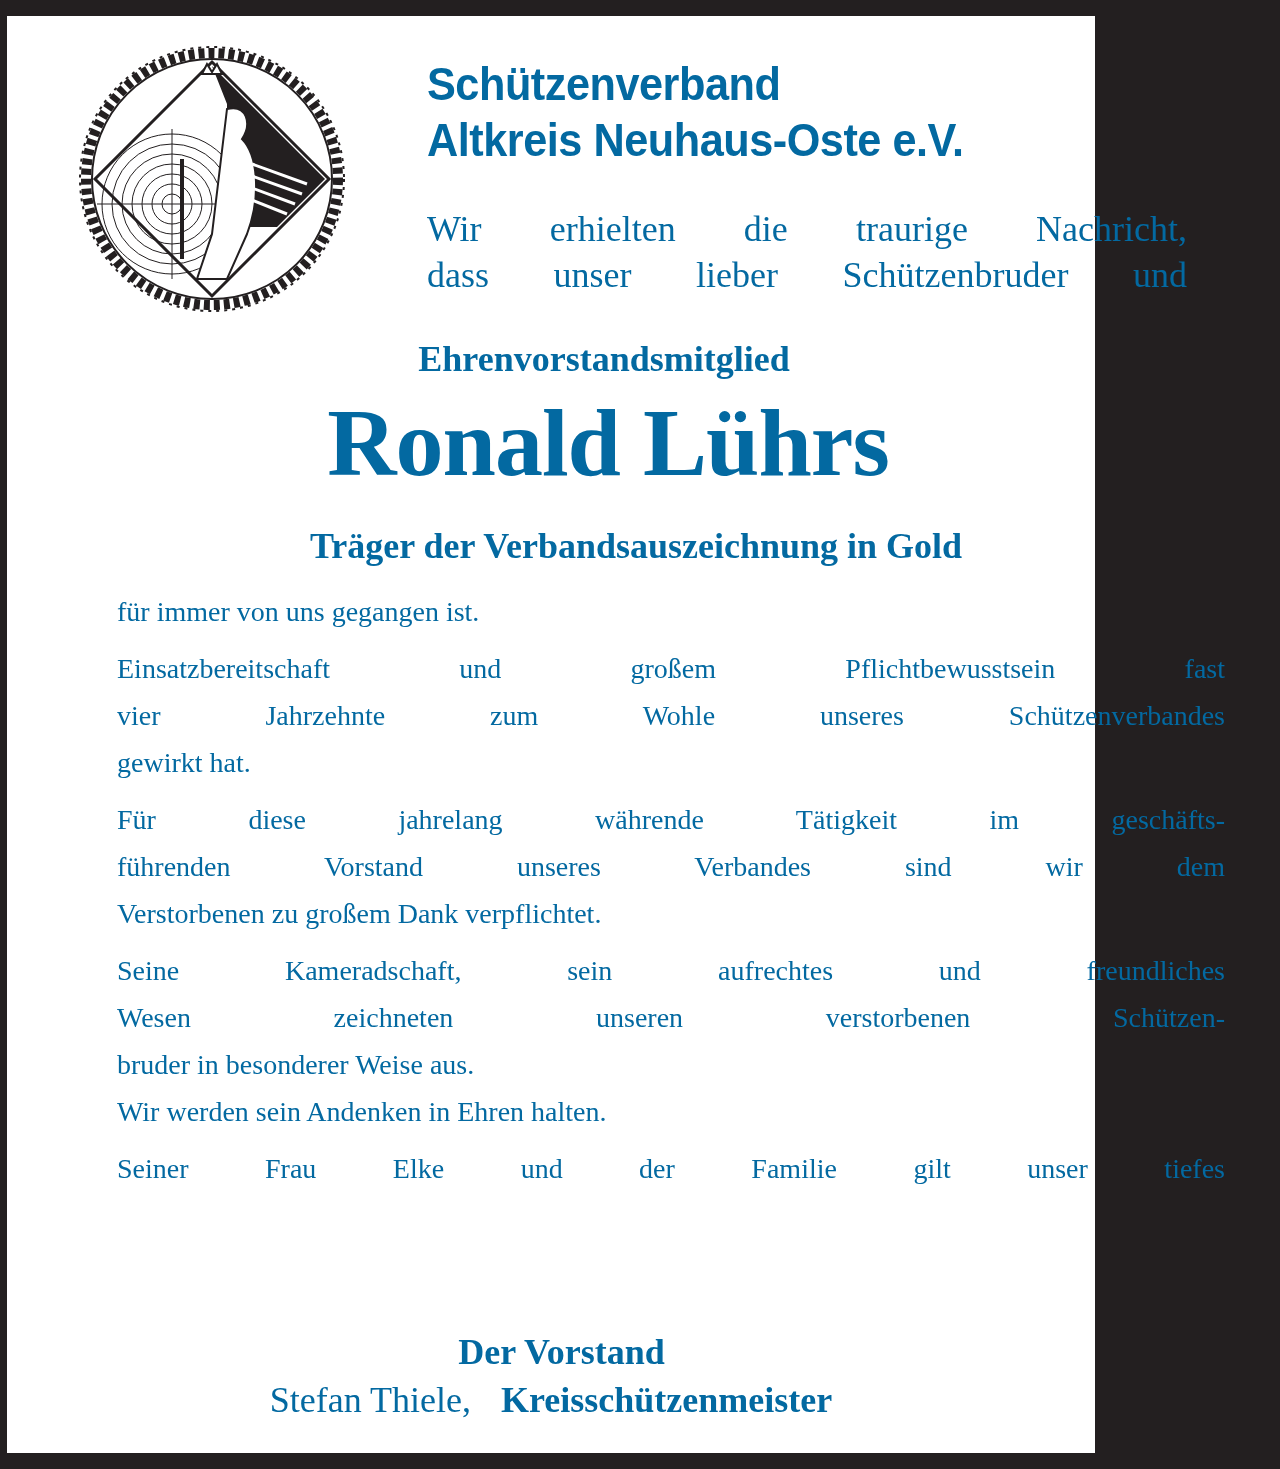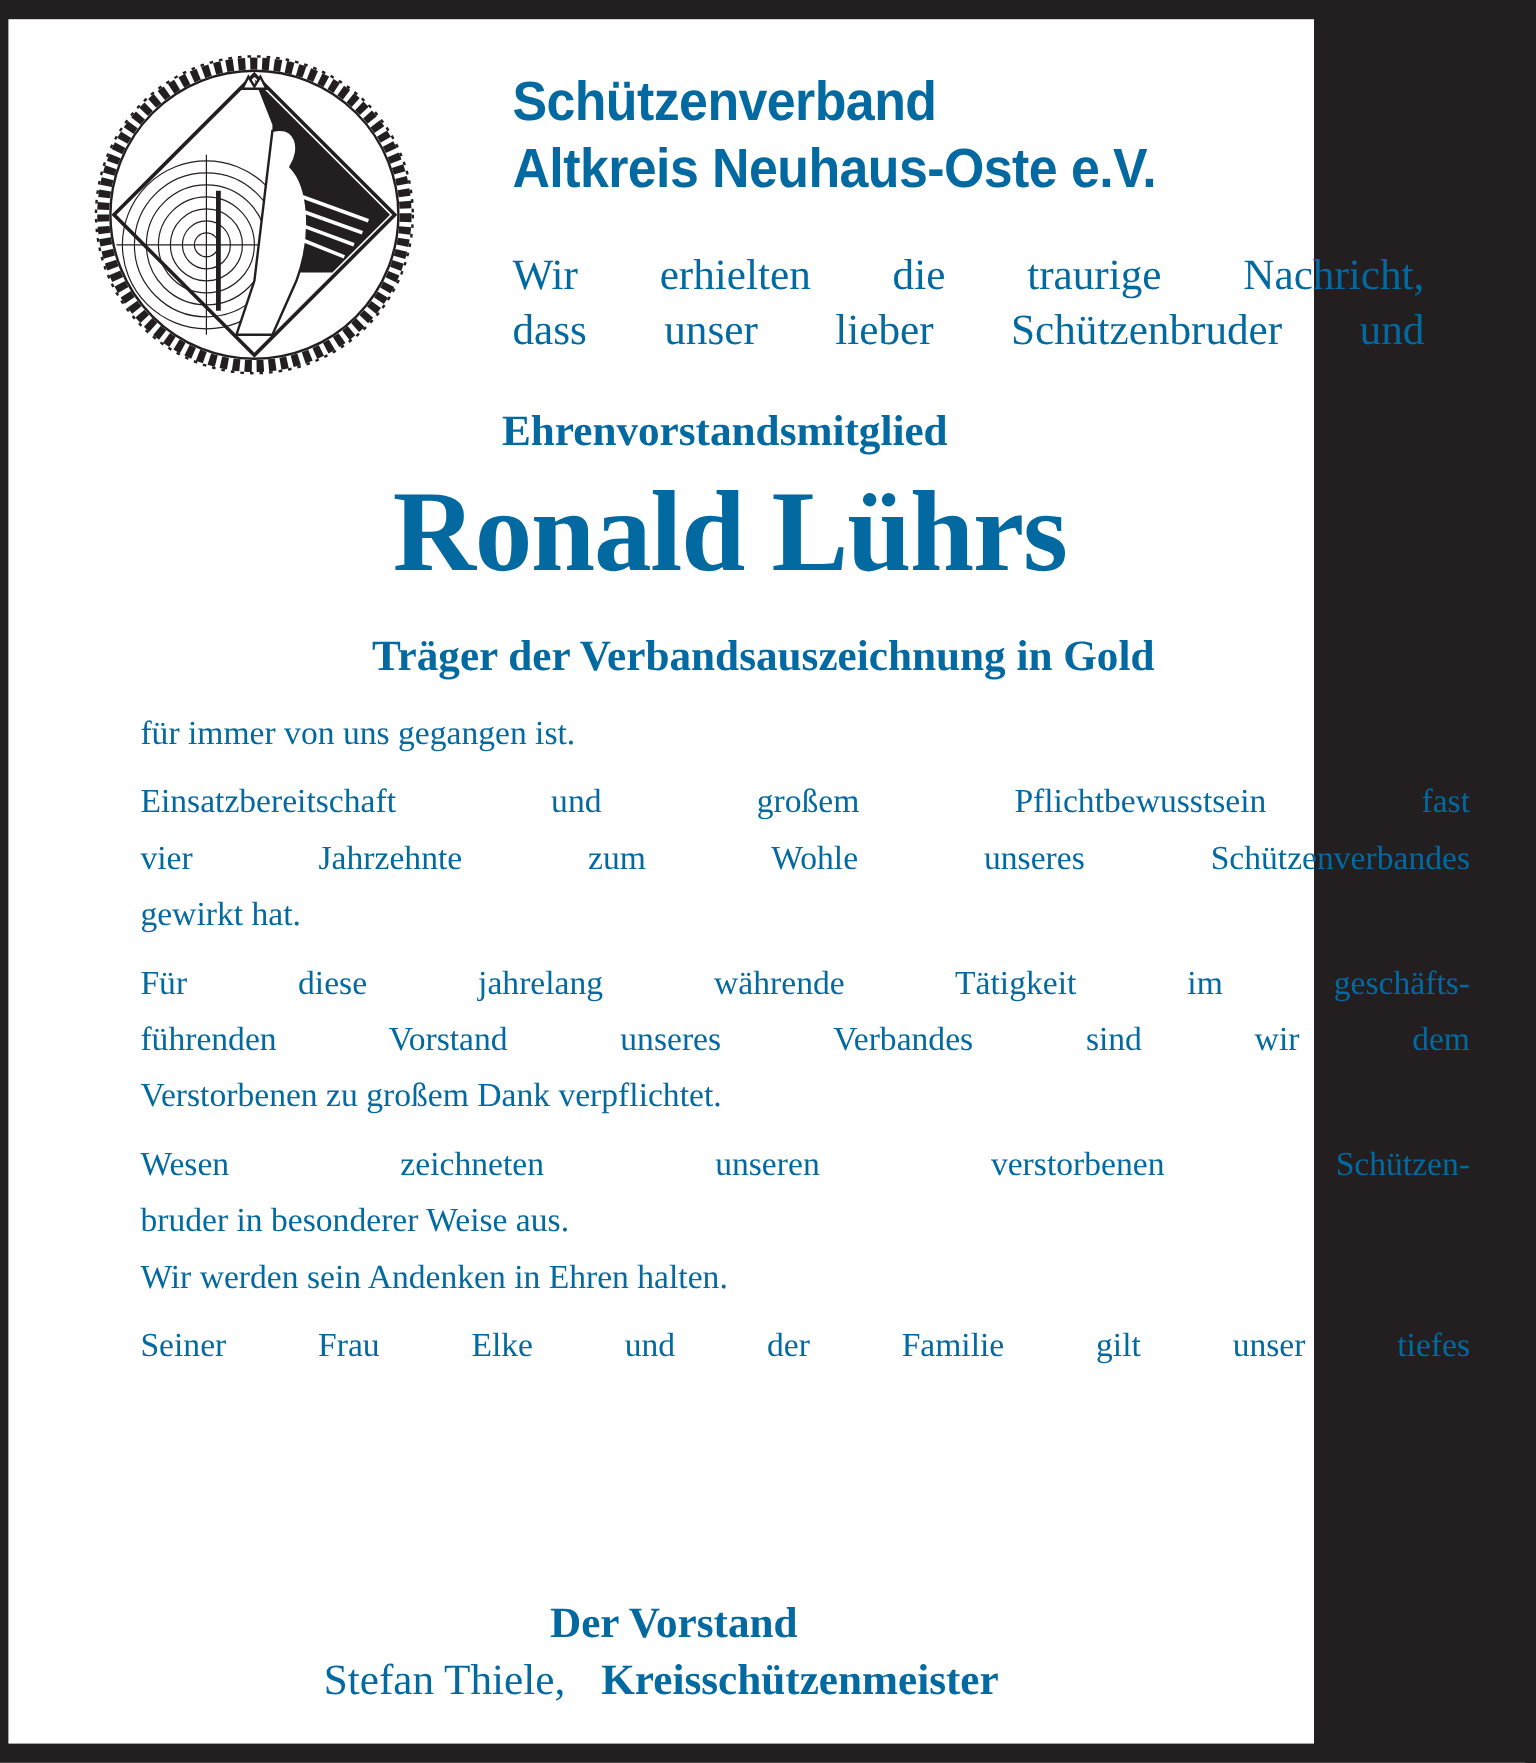--- a/index.html
+++ b/index.html
@@ -158,20 +158,21 @@
       <div class="line">Einsatzbereitschaft und großem Pflichtbewusstsein fast</div>
       <div class="line">vier Jahrzehnte zum Wohle unseres Schützenverbandes</div>
       <div class="line last">gewirkt hat.</div>
     </div>
     <div class="para">
       <div class="line">Für diese jahrelang währende Tätigkeit im geschäfts-</div>
       <div class="line">führenden Vorstand unseres Verbandes sind wir dem</div>
       <div class="line last">Verstorbenen zu großem Dank verpflichtet.</div>
     </div>
     <div class="para">
+      <div class="line">Seine Kameradschaft, sein aufrechtes und freundliches</div>
       <div class="line">Wesen zeichneten unseren verstorbenen Schützen-</div>
       <div class="line last">bruder in besonderer Weise aus.</div>
       <div class="line last">Wir werden sein Andenken in Ehren halten.</div>
     </div>
     <div class="para tight">
       <div class="line">Seiner Frau Elke und der Familie gilt unser tiefes</div>
     </div>
   </div>
 
   <div class="signature serif">

